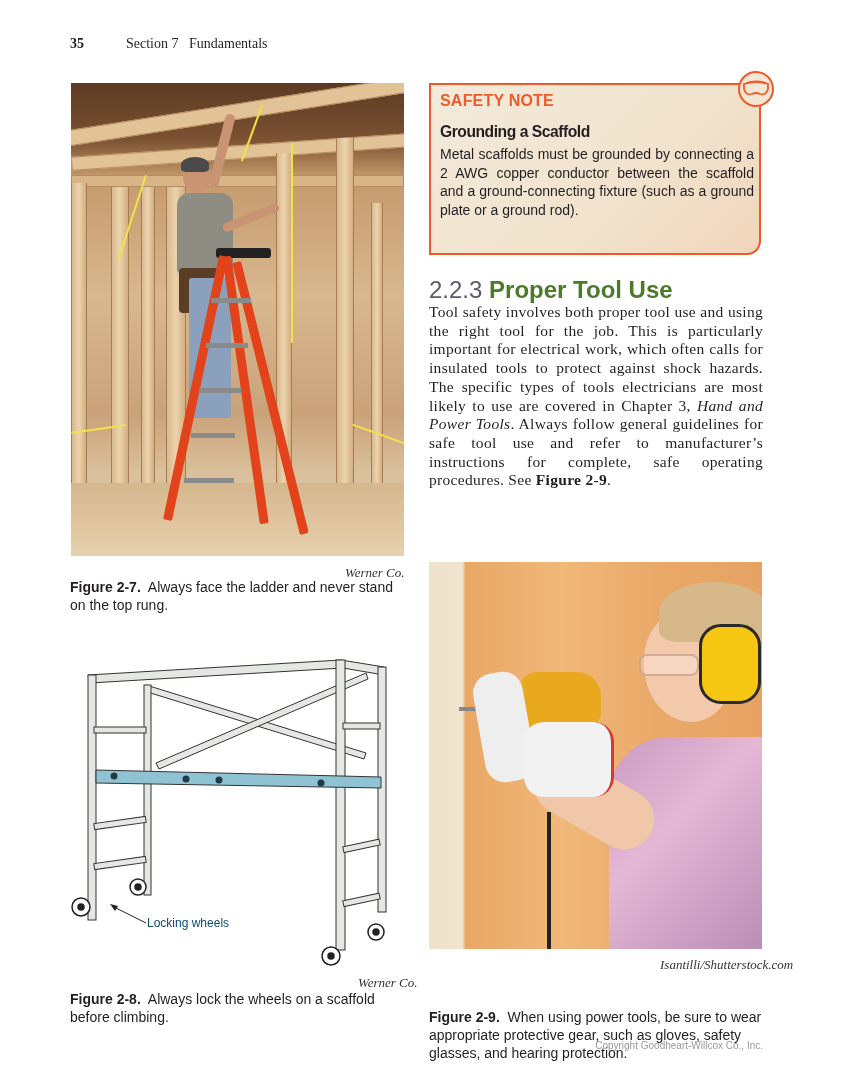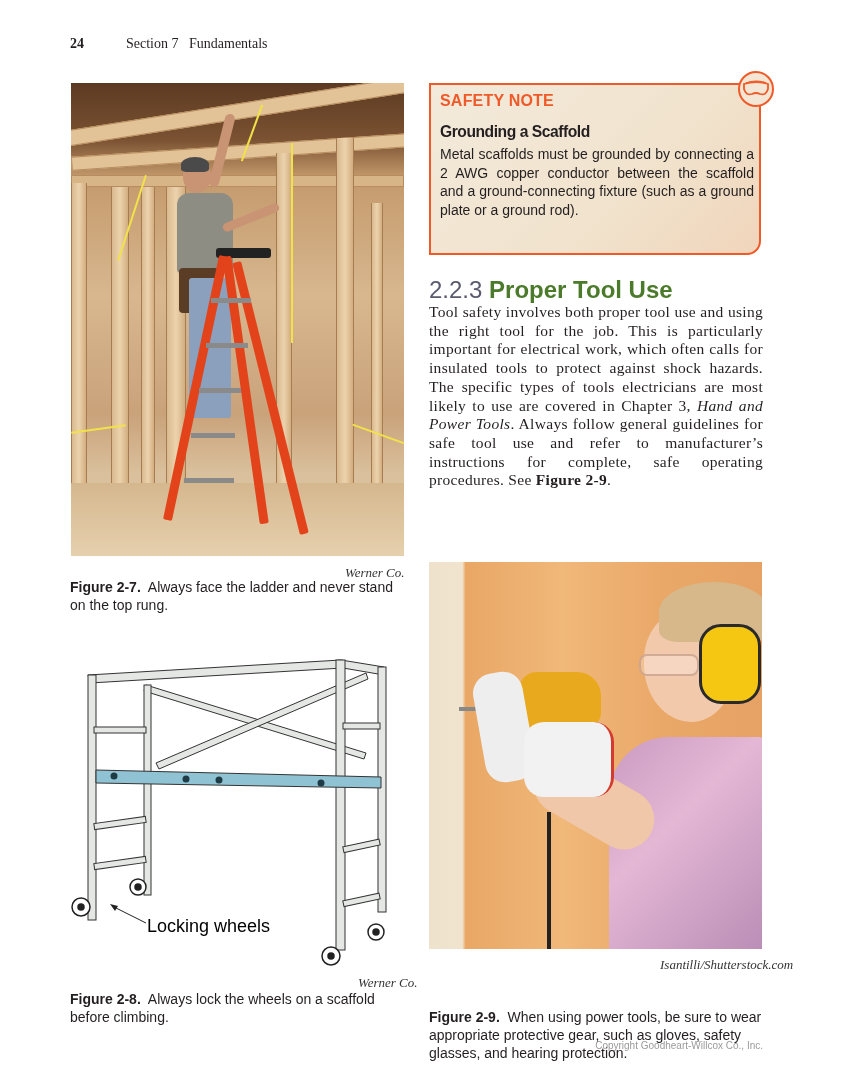--- a/index.html
+++ b/index.html
@@ -42,33 +42,33 @@
     
     .sec-head { position: absolute; left: 429px; top: 276px; font-family: "Liberation Sans", sans-serif; font-size: 24px; }
     .sec-head .num { color: #5a5a6e; }
     .sec-head .ttl { color: #4a7a2a; font-weight: bold; }
     .sec-body { position: absolute; left: 429px; top: 303px; width: 334px; font-family: "Liberation Serif", serif; font-size: 15.5px; line-height: 18.7px; color: #231f20; text-align: justify; letter-spacing: 0.3px; }
     .sec-body i { font-style: italic; }
     .sec-body b { font-weight: bold; }
 
     
     #fig28 { position: absolute; left: 66px; top: 645px; width: 340px; height: 325px; }
-    .locking-label { position: absolute; left: 147px; top: 916px; font-family: "Liberation Sans", sans-serif; font-size: 18px; color: #000000; }
+    .locking-label { position: absolute; left: 147px; top: 916px; font-family: "Liberation Sans", sans-serif; font-size: 12px; color: #0c4a6e; }
 
     
     #fig29 { left: 429px; top: 562px; width: 333px; height: 387px;
       background: linear-gradient(90deg, #efe2cc 0%, #f1e4cf 10%, #e9a765 11%, #f0b879 40%, #eaa868 70%, #e5a264 100%); }
 
     .copyright { position: absolute; right: 86px; top: 1040px; font-family: "Liberation Sans", sans-serif; font-size: 10px; color: #9a9a9a; }
   </style>
 </head>
 <body>
 
 <div class="header">
-  <span class="pnum">24</span><span style="white-space:pre;">Section 7   Fundamentals</span>
+  <span class="pnum">35</span><span style="white-space:pre;">Section 7   Fundamentals</span>
 </div>
 
 <div id="fig27" class="photo">
 
   <div class="beam" style="left:-10px; top:20px; width:360px; height:16px; transform:rotate(-9deg);"></div>
   <div class="beam" style="left:0; top:62px; width:340px; height:14px; transform:rotate(-4deg);"></div>
   <div class="beam" style="left:0; top:92px; width:333px; height:12px; background:#d8b586;"></div>
 
   <div class="stud" style="left:0; top:100px; width:16px; height:330px;"></div>
   <div class="stud" style="left:40px; top:104px; width:18px; height:340px;"></div>

